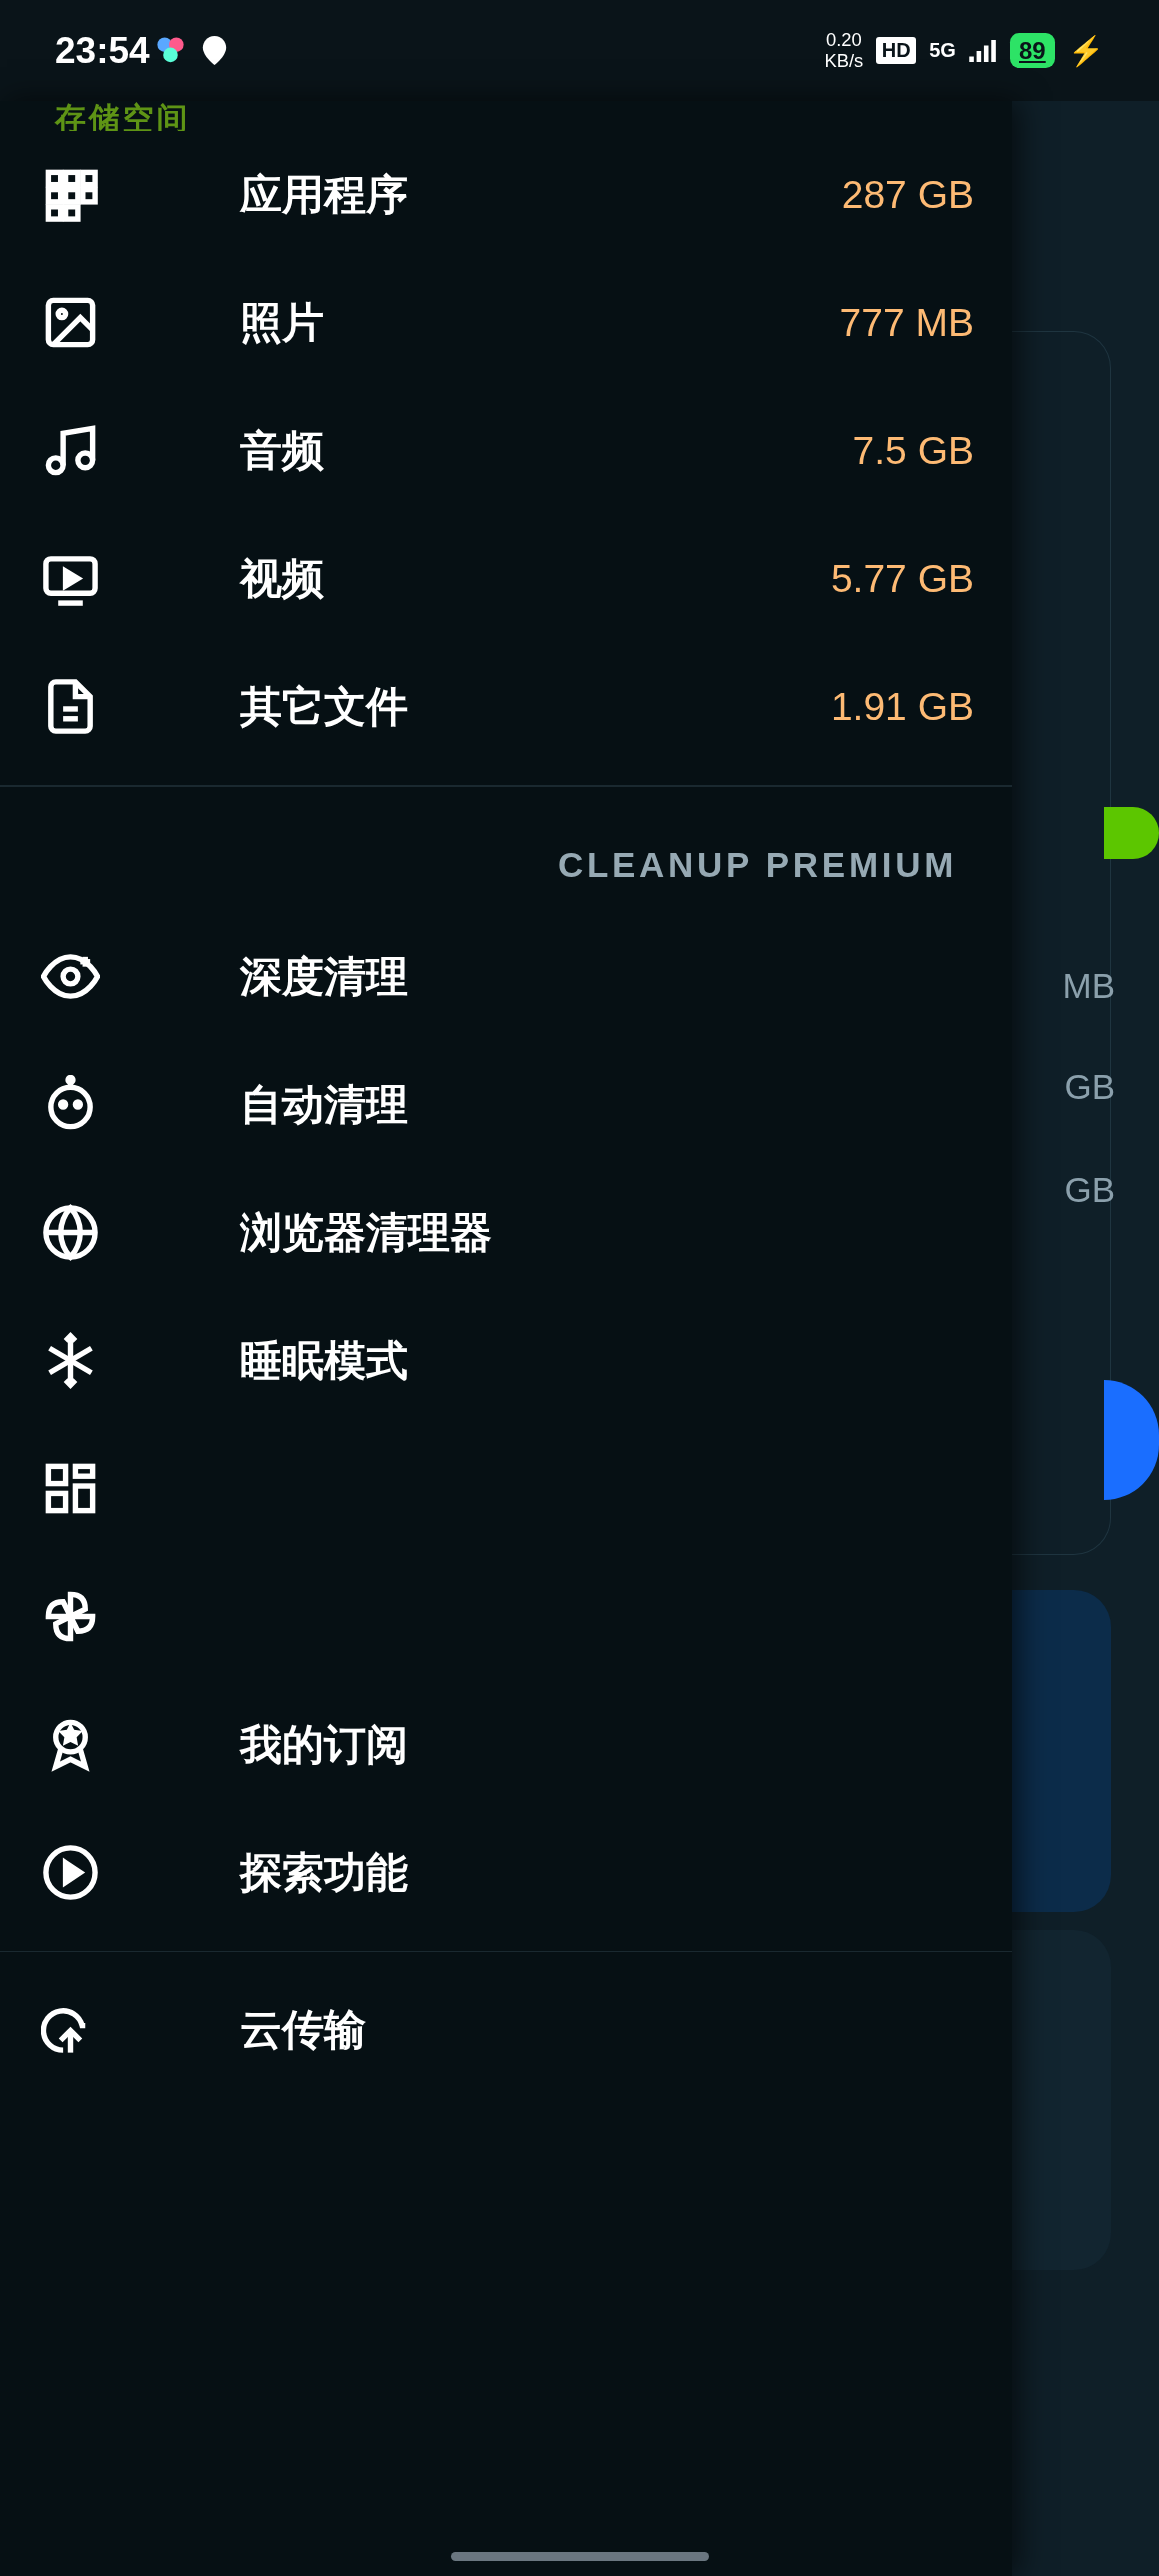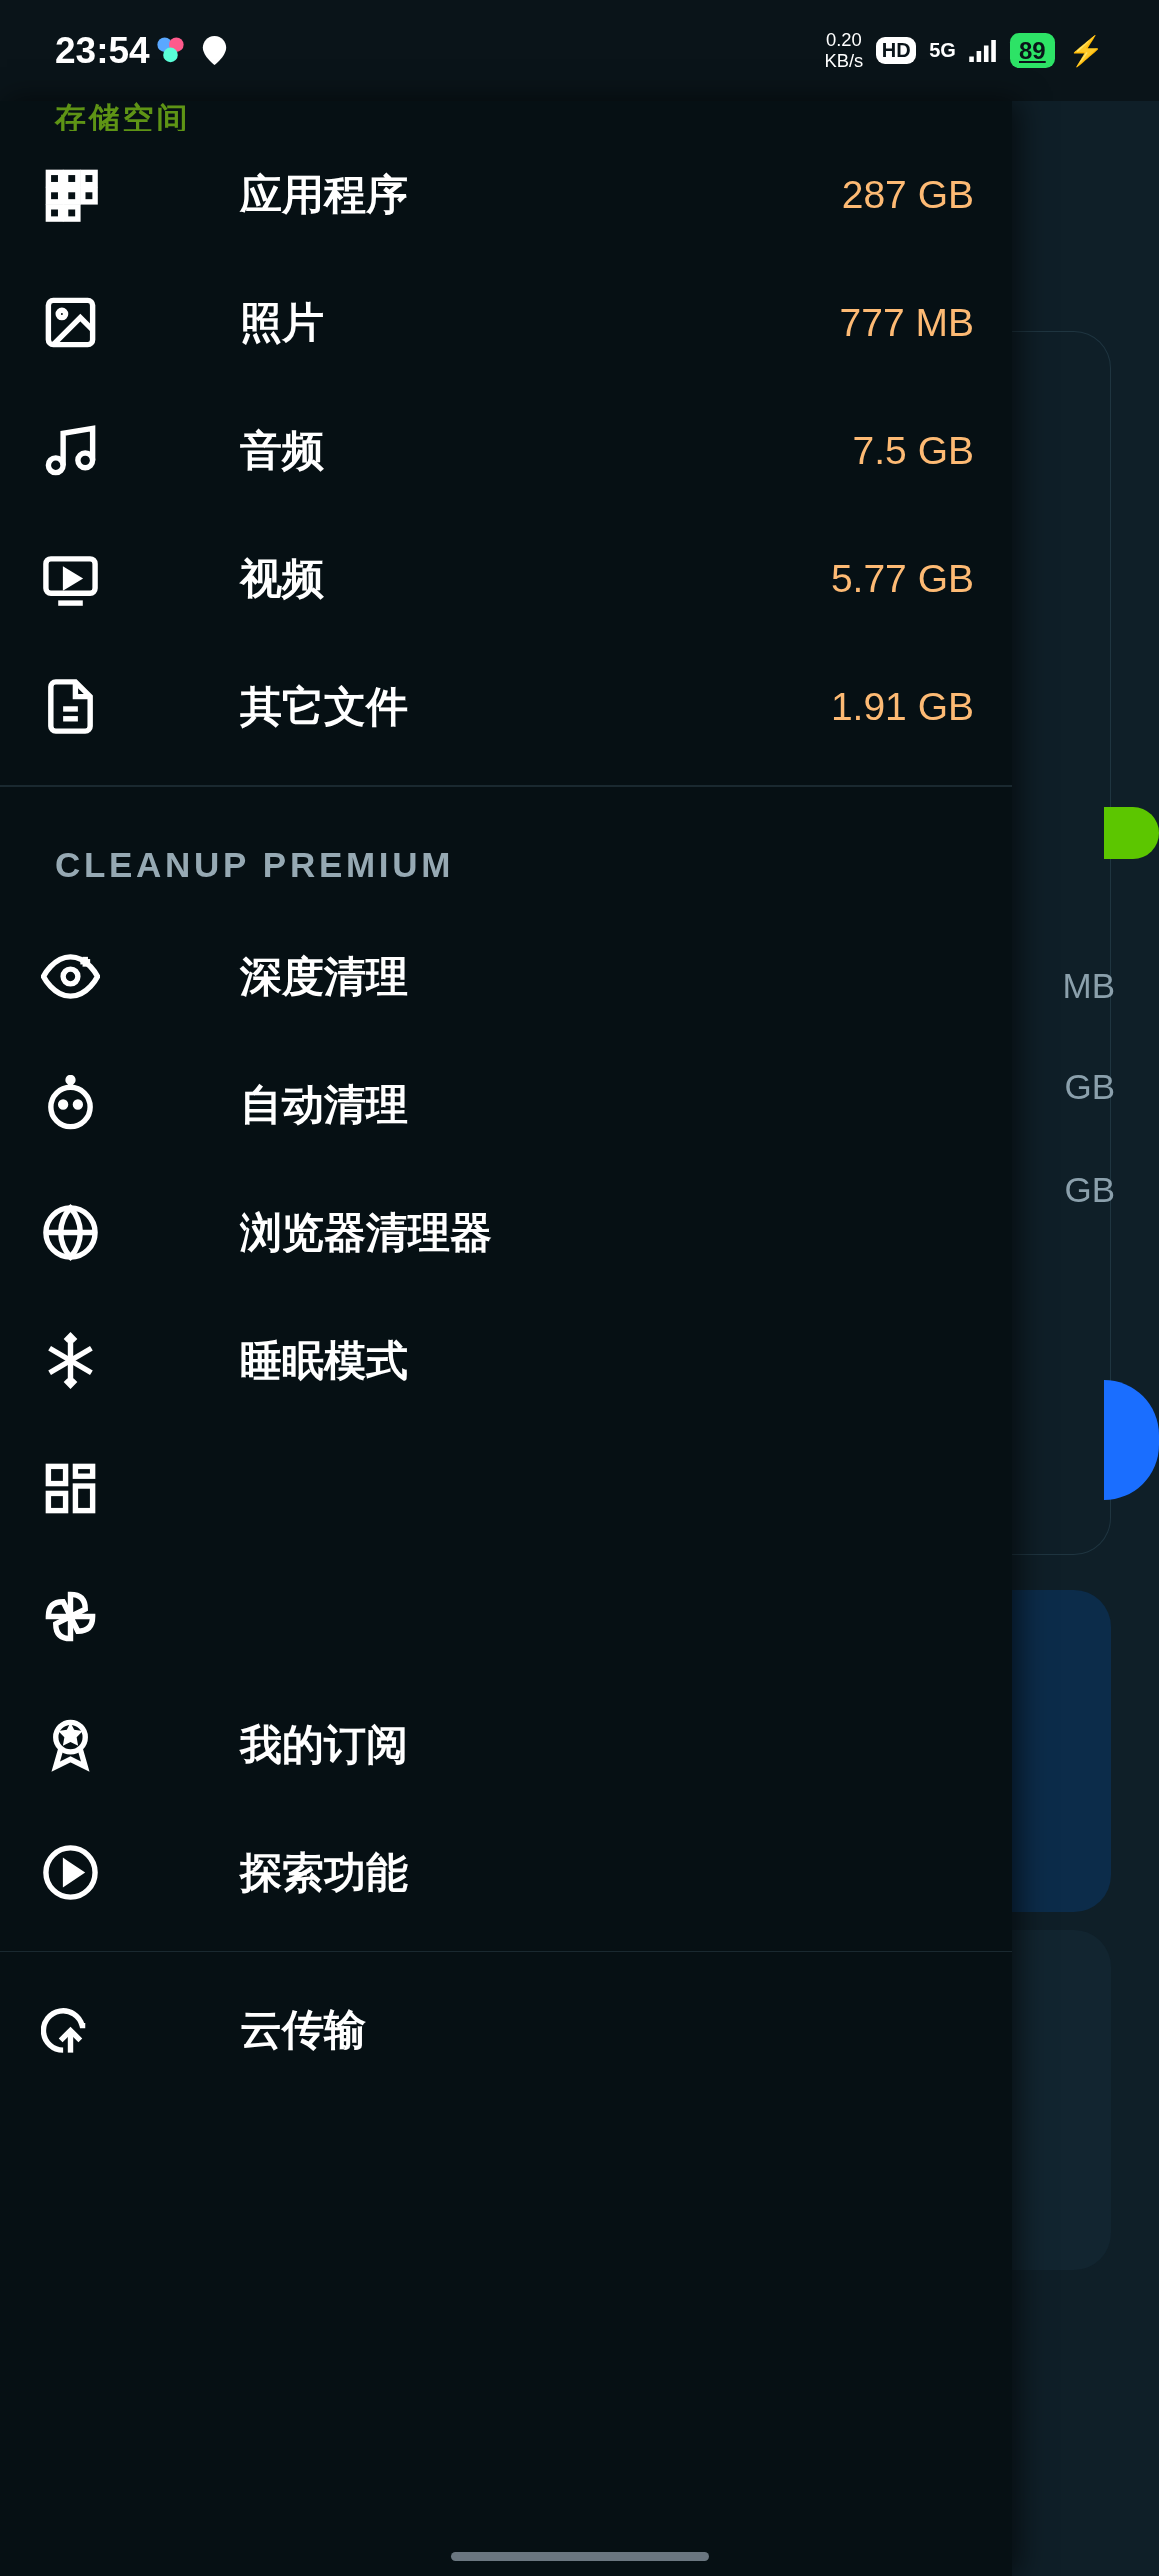--- a/index.html
+++ b/index.html
@@ -54,21 +54,21 @@
       gap: 13px;
     }
     .speed-indicator {
       font-size: 18.4px;
       line-height: 1.1;
       text-align: center;
     }
     .hd-badge {
       background: #fff;
       color: #0a1419;
-      border-radius: 9px;
+      border-radius: 3px;
       padding: 1.8px 5.5px;
       font-size: 20px;
       font-weight: 700;
     }
     .signal-5g {
       font-size: 20px;
       font-weight: 600;
     }
     .battery {
       background: #2de366;
@@ -218,20 +218,21 @@
       background: #1a2930;
       margin: 14px 0;
     }
     
     .section-header {
       color: #96a9b3;
       font-size: 35px;
       font-weight: 800;
       padding: 44px 55px 28px;
       letter-spacing: 3.7px;
+      text-align: right;
     }
     
     .home-indicator {
       position: absolute;
       bottom: 14.7px;
       left: 50%;
       transform: translateX(-50%);
       width: 258px;
       height: 9.2px;
       background: #6a7680;

